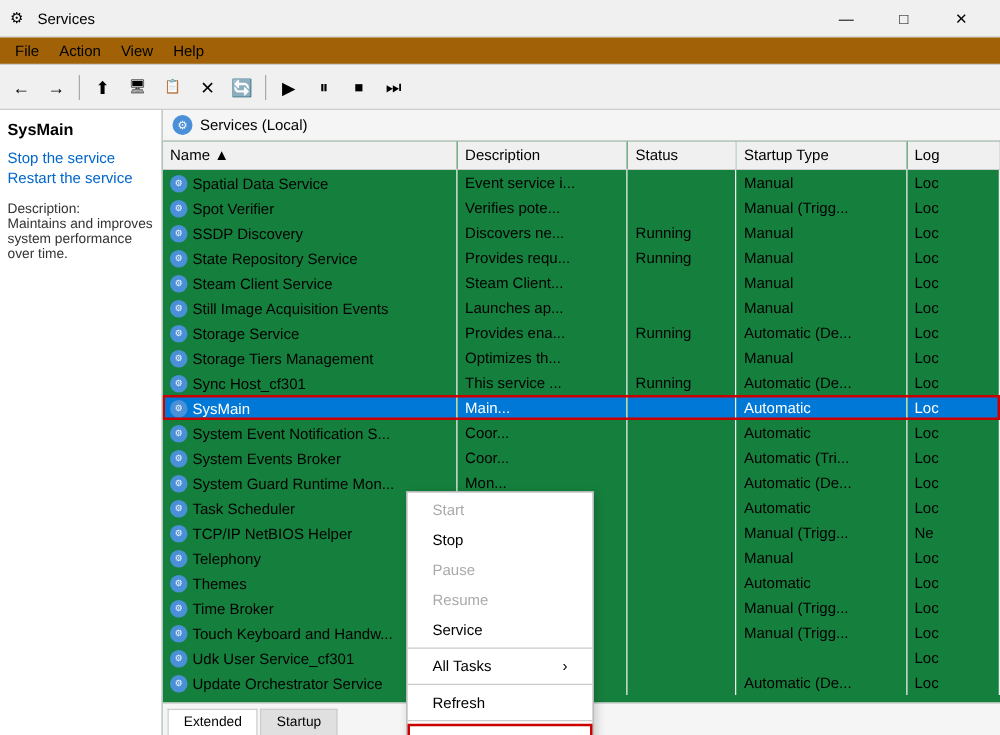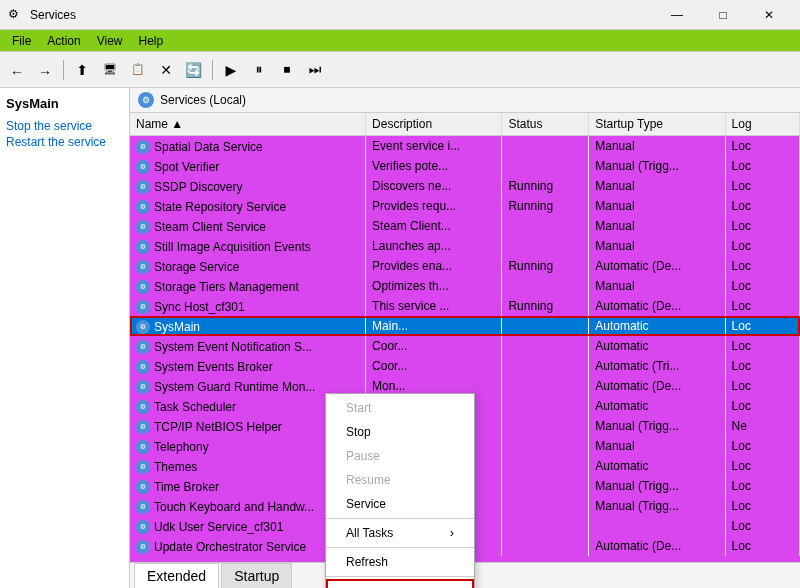--- a/index.html
+++ b/index.html
@@ -20,21 +20,21 @@
     .title-bar-controls { display: flex; gap: 0; }
     .title-bar-btn {
       width: 46px; height: 30px;
       border: none; background: transparent;
       font-size: 12px; cursor: pointer;
       display: flex; align-items: center; justify-content: center;
     }
 
     
     .menu-bar {
-      background: #84cc16;
+      background: #a16207;
       height: 22px;
       display: flex;
       align-items: center;
       padding: 0 4px;
       border-bottom: 1px solid #ccc;
     }
     .menu-item {
       padding: 2px 8px;
       cursor: pointer;
       font-size: 12px;
@@ -57,21 +57,21 @@
       cursor: pointer;
       display: flex; align-items: center; justify-content: center;
       font-size: 14px;
     }
     .toolbar-separator { width: 1px; height: 20px; background: #aaa; margin: 0 3px; }
 
     
     .main-area {
       display: flex;
       height: calc(588px - 30px - 22px - 36px);
-      background: #d946ef;
+      background: #15803d;
     }
 
     
     .left-panel {
       width: 130px;
       background: white;
       border-right: 1px solid #ccc;
       padding: 8px 6px;
       flex-shrink: 0;
     }
@@ -216,21 +216,21 @@
     .bottom-tabs {
       border-top: 1px solid #ccc;
       background: #f5f5f5;
       display: flex;
       align-items: flex-end;
       padding: 0 4px;
       height: 26px;
     }
     .tab {
       padding: 4px 12px;
-      font-size: 14px;
+      font-size: 11px;
       cursor: pointer;
       border: 1px solid #ccc;
       border-bottom: none;
       background: #e0e0e0;
       margin-right: 2px;
     }
     .tab.active {
       background: white;
       border-bottom: 1px solid white;
       margin-bottom: -1px;
@@ -276,20 +276,23 @@
   <button class="toolbar-btn">⏹</button>
   <button class="toolbar-btn">⏭</button>
 </div>
 
 <div class="main-area">
 
   <div class="left-panel">
     <div class="left-panel-title">SysMain</div>
     <a class="left-panel-link">Stop the service</a>
     <a class="left-panel-link">Restart the service</a>
+    <div class="left-panel-desc">
+      <span>Description:<br>Maintains and improves system performance over time.</span>
+    </div>
   </div>
 
   <div class="right-panel">
 
     <div class="services-header">
       <div class="services-header-icon">⚙</div>
       <span class="services-header-title">Services (Local)</span>
     </div>
 
     <div class="table-container">

